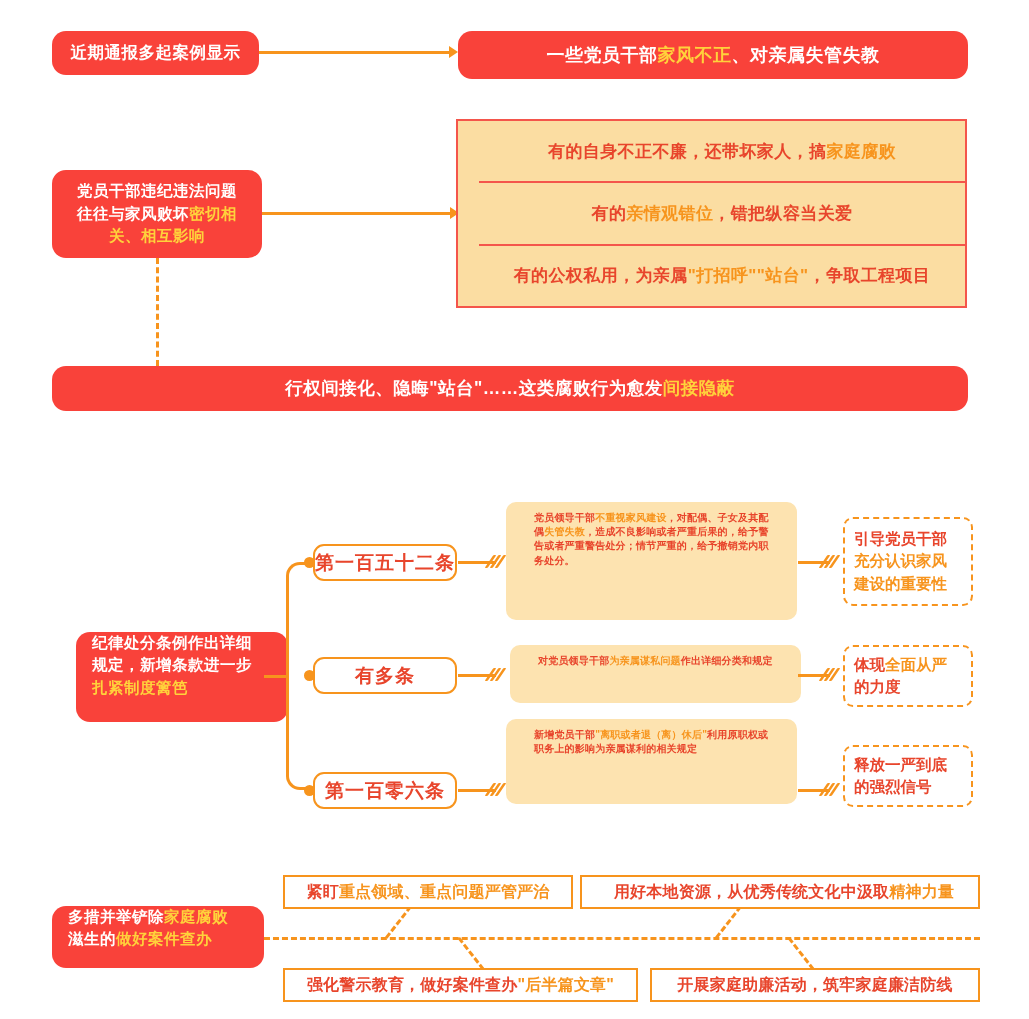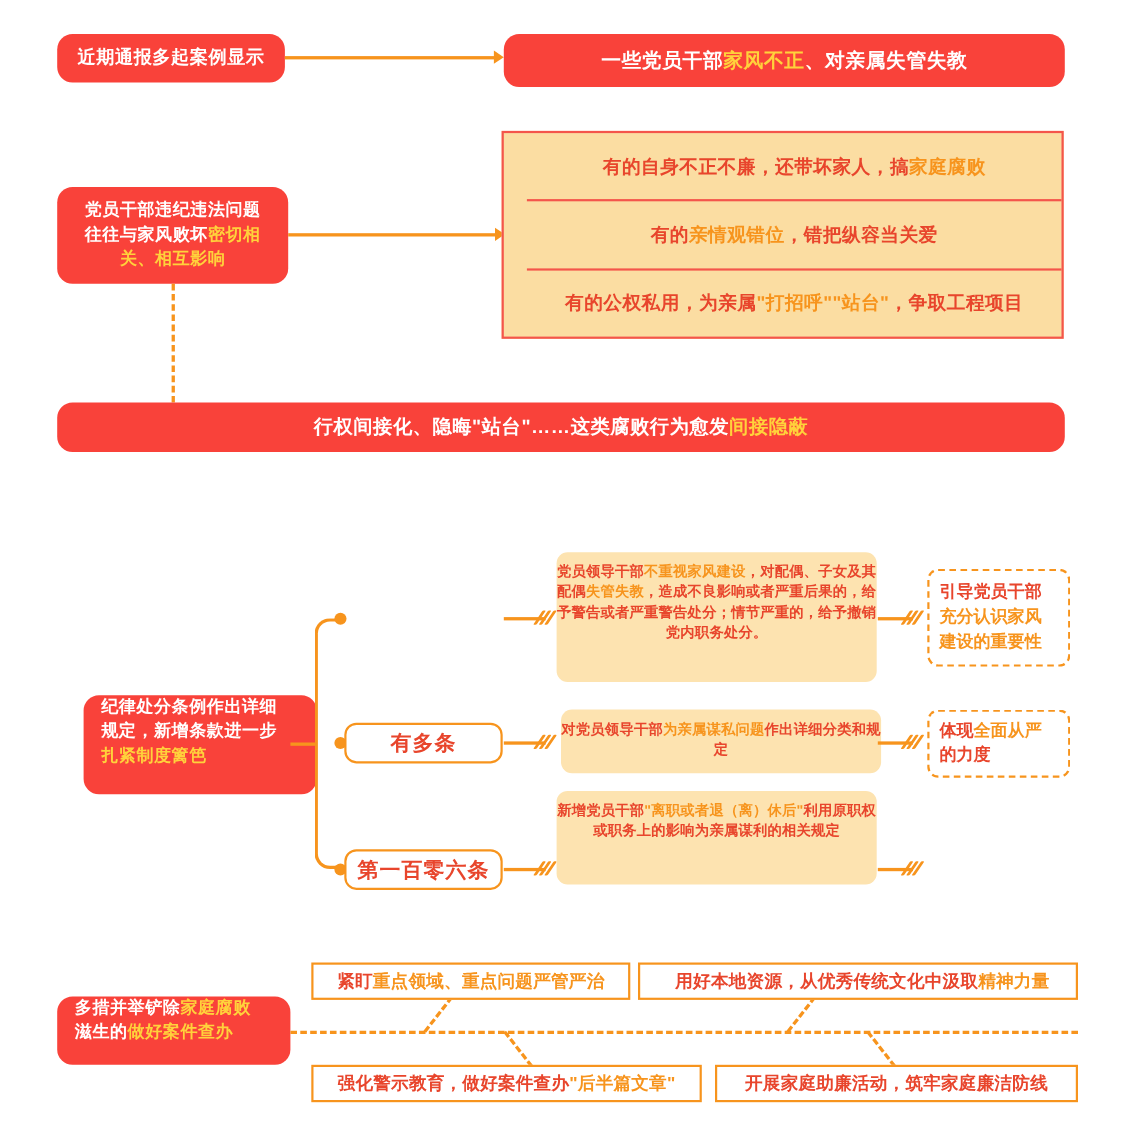--- a/index.html
+++ b/index.html
@@ -61,22 +61,22 @@
   
   .opill{
     border:2.5px solid #f7941d;border-radius:11px;background:#ffffff;
     display:flex;align-items:center;justify-content:center;
     color:#e8452c;font-weight:bold;font-size:19px;letter-spacing:1px;
   }
 
   
   .ycard{
     background:#fde3b0;border-radius:10px;
-    color:#e8452c;font-weight:bold;font-size:13px;line-height:1.42;
-    padding:9px 0;box-sizing:border-box;letter-spacing:.2px;text-align:center;
+    color:#e8452c;font-weight:bold;font-size:10px;line-height:1.42;
+    padding:9px 28px;box-sizing:border-box;letter-spacing:.2px;
   }
 
   
   .dcard{
     border:2.5px dashed #f7941d;border-radius:10px;background:#ffffff;
     color:#e8452c;font-weight:bold;font-size:15.5px;line-height:1.45;
     padding:8px 9px;box-sizing:border-box;
     display:flex;align-items:center;
   }
 
@@ -162,20 +162,23 @@
   </div>
 
   <div class="abs hline" style="left:264px;top:675px;width:24px;"></div>
 
   <div class="abs bracket" style="left:286px;top:562px;width:24px;height:228px;"></div>
 
   <div class="abs dot" style="left:304px;top:557px;"></div>
   <div class="abs dot" style="left:304px;top:670px;"></div>
   <div class="abs dot" style="left:304px;top:785px;"></div>
 
+  <div class="abs opill" style="left:313px;top:544px;width:144px;height:37px;">
+    <span>第一百五十二条</span>
+  </div>
   <div class="abs hline" style="left:458px;top:561px;width:38px;"></div>
   <div class="abs chev" style="left:487px;top:555px;">
       <span></span>
       <span></span>
       <span></span>
     </div>
 
   <div class="abs ycard" style="left:506px;top:502px;width:291px;height:118px;">
     <span>党员领导干部</span><span class="hl-o">不重视家风建设</span><span>，对配偶、子女及其配偶</span><span class="hl-o">失管失教</span><span>，造成不良影响或者严重后果的，给予警告或者严重警告处分；情节严重的，给予撤销党内职务处分。</span>
   </div>
@@ -234,20 +237,25 @@
     <span>新增党员干部</span><span class="hl-o">"离职或者退（离）休后"</span><span>利用原职权或职务上的影响为亲属谋利的相关规定</span>
   </div>
 
   <div class="abs hline" style="left:798px;top:789px;width:32px;"></div>
   <div class="abs chev" style="left:821px;top:783px;">
       <span></span>
       <span></span>
       <span></span>
     </div>
 
+  <div class="abs dcard" style="left:843px;top:745px;width:130px;height:62px;">
+    <div>
+      <span>释放一严到底</span><span>的强烈信号</span>
+    </div>
+  </div>
 
   <div class="abs redbox leftish" style="left:52px;top:906px;width:212px;height:62px;font-size:15.5px;flex-direction:column;align-items:flex-start;padding:0 0 0 16px;">
     <div><span>多措并举铲除</span><span class="hl-y">家庭腐败</span></div>
     <div><span>滋生的</span><span class="hl-y">做好案件查办</span></div>
   </div>
 
   <div class="abs dash-h" style="left:264px;top:937px;width:716px;"></div>
 
   <div class="abs diag" style="left:385px;top:937px;width:40px;transform:rotate(-52deg);"></div>
   <div class="abs diag" style="left:715px;top:937px;width:40px;transform:rotate(-52deg);"></div>

